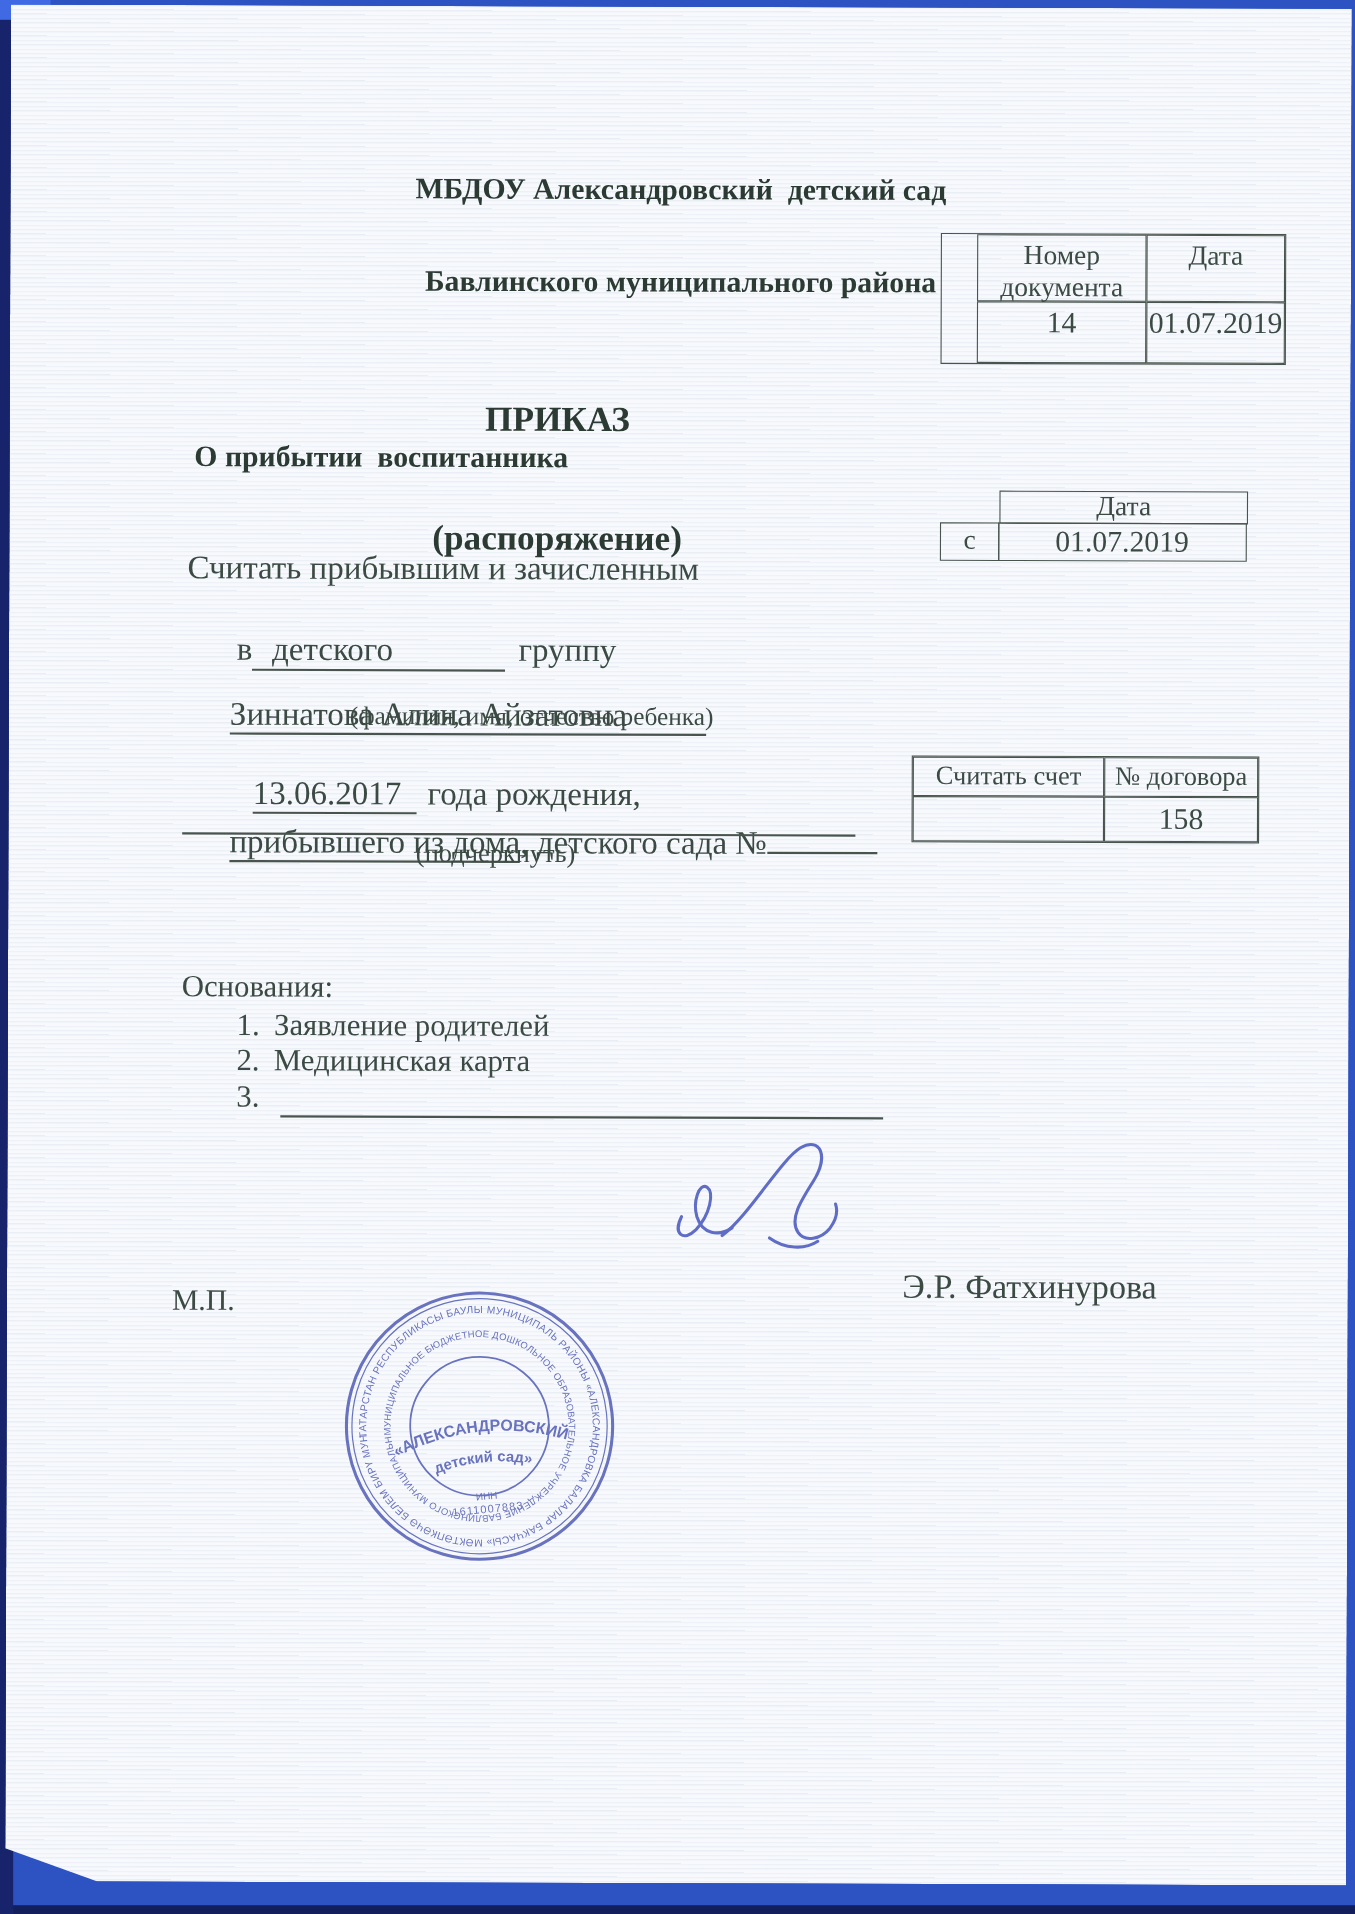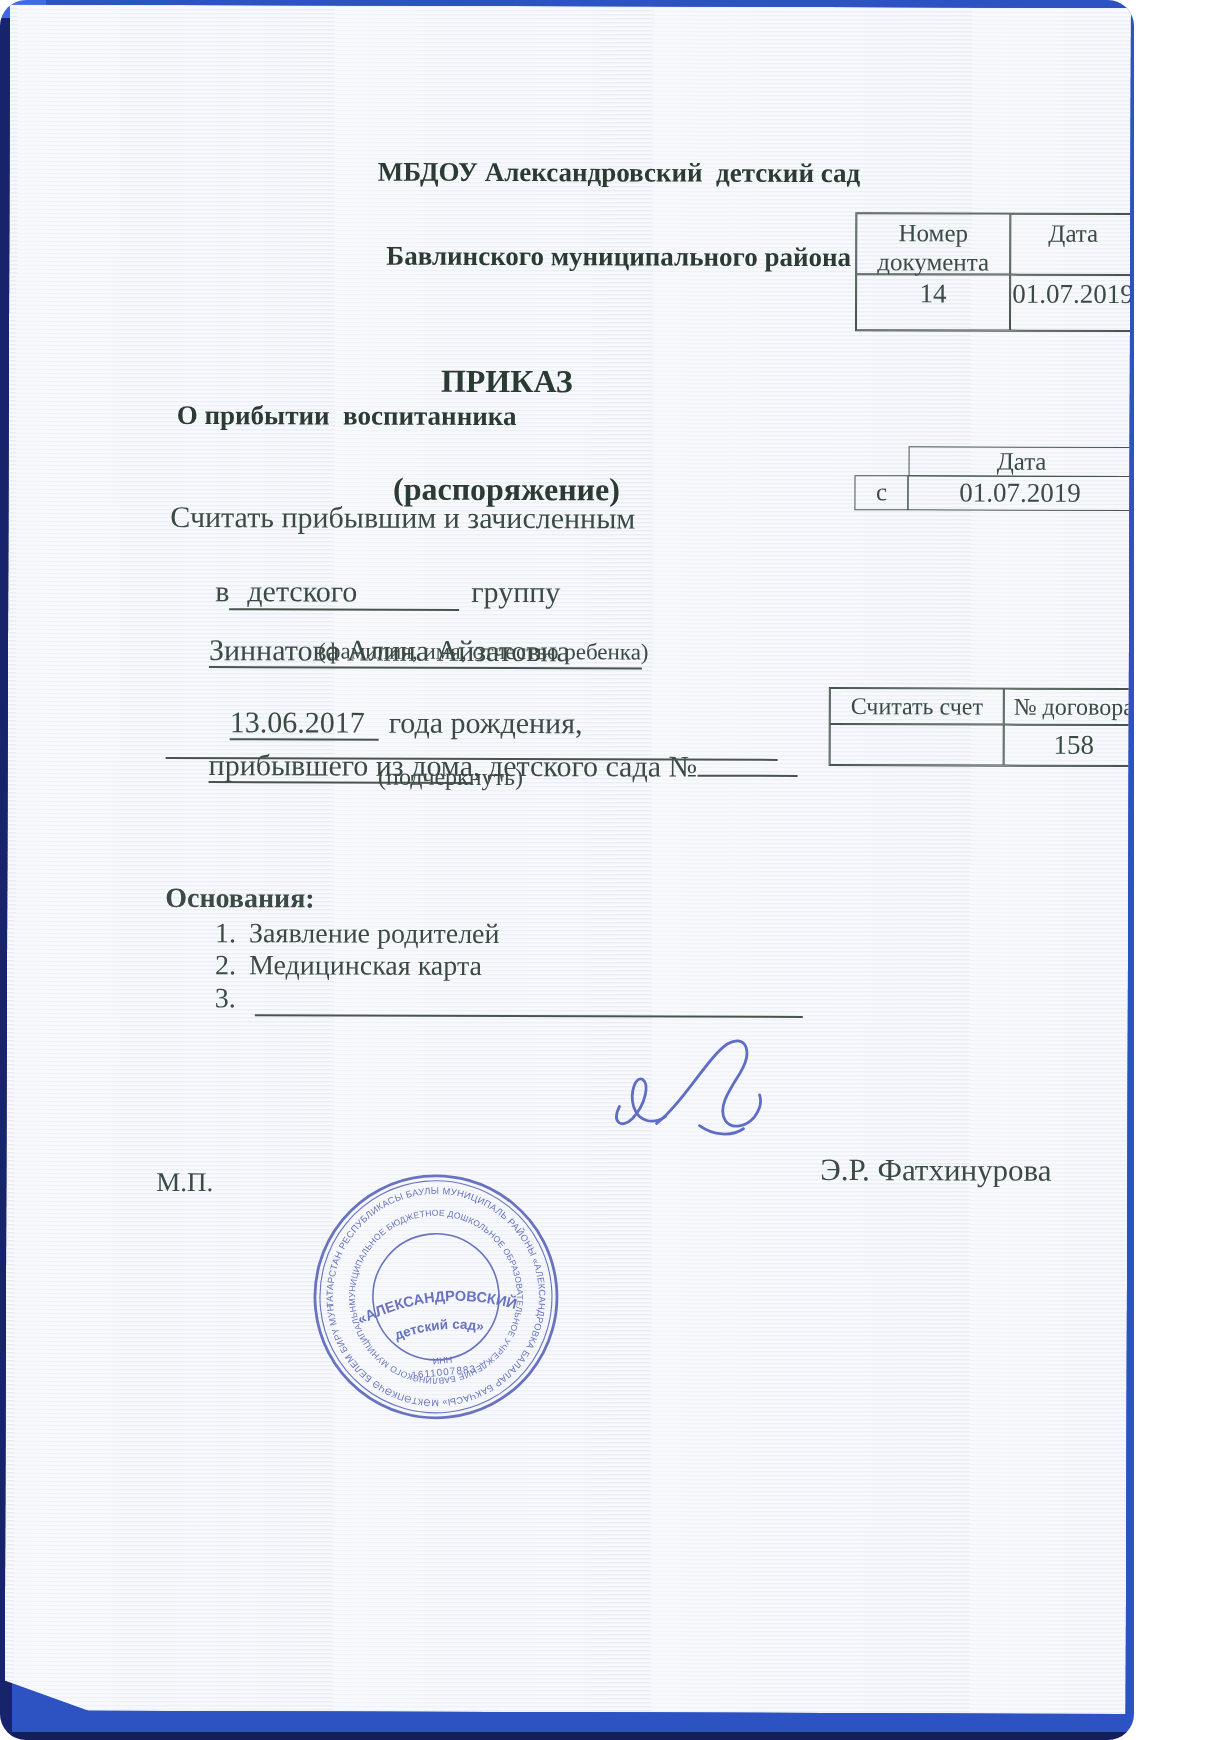--- a/index.html
+++ b/index.html
@@ -5,27 +5,26 @@
   html,body{margin:0;padding:0;}
   body{width:1232px;height:1740px;overflow:hidden;}
   :root{
     --ink:#3c4a44;
     --ink-bold:#2b3a32;
     --line:#49544e;
     --stamp:#5d68ba;
     --sig:#5866c4;
   }
   .canvas{
-    position:relative;width:1134px;height:1740px;overflow:hidden;
+    position:relative;width:1232px;height:1740px;overflow:hidden;
     background:
       linear-gradient(#3f6ae3,#3f6ae3) 0 0/46px 18px no-repeat,
       linear-gradient(90deg,#17246b,#17246b) 0 0/12px 100% no-repeat,
       linear-gradient(#131f5c,#131f5c) 0 100%/100% 8px no-repeat,
       #2d52c2;
-    border-radius: 26px;
   }
   .page{
     position:absolute;left:10px;top:8px;right:3px;bottom:26px;
     background-color:#f7f9fc;
     background-image:repeating-linear-gradient(180deg,
       rgba(203,214,231,0.32) 0px, rgba(203,214,231,0.16) 1px,
       rgba(255,255,255,0) 2px, rgba(255,255,255,0) 4px);
     transform:rotate(0.18deg);transform-origin:100% 0;
     clip-path:polygon(0 0,100% 0,100% 100%,84px 100%,0 calc(100% - 30px));
     color:var(--ink);
@@ -46,33 +45,33 @@
   .l-birth{left:156px;top:666px;font-size:30px;}
   .l-arrived{left:156px;top:704px;font-size:30px;}
   .l-fullline{left:158px;top:714px;width:612px;height:38px;border-bottom:2px solid var(--line);}
   .l-underl-cap{left:160px;top:758px;width:566px;text-align:center;font-size:24px;}
   .ul{border-bottom:2px solid var(--line);}
   .ul-box{display:inline-block;border-bottom:2px solid var(--line);margin-right:12px;}
   .blank{display:inline-block;border-bottom:2px solid var(--line);height:1em;vertical-align:baseline;}
   
   .tbl{position:absolute;display:grid;border:1.4px solid var(--line);color:var(--ink);}
   .tbl .c{border:1.1px solid var(--line);display:flex;justify-content:center;}
-  .doc-tbl{left:846px;top:205px;grid-template-columns:154px 126px;grid-template-rows:61px 56px;font-size:25px;}
+  .doc-tbl{left:846px;top:205px;grid-template-columns:154px 126px;grid-template-rows:61px 56px;font-size:25px;padding-left:32px;}
   .doc-tbl .hdr{align-items:flex-start;padding-top:5px;text-align:center;line-height:1.14;}
   .doc-tbl .val{align-items:flex-start;padding-top:3px;font-size:27px;}
   .date-tbl{position:absolute;left:846px;top:439px;font-size:25px;}
   .date-tbl .hd{margin-left:54px;width:226px;height:30px;border:1.4px solid var(--line);display:flex;align-items:center;justify-content:center;box-sizing:border-box;}
   .date-tbl .row{display:flex;margin-top:-1.4px;}
   .date-tbl .pfx{width:54px;height:35px;border:1.4px solid var(--line);display:flex;align-items:center;justify-content:center;box-sizing:border-box;}
   .date-tbl .dval{width:226px;height:35px;border:1.4px solid var(--line);margin-left:-1.4px;display:flex;align-items:center;justify-content:center;box-sizing:border-box;font-size:27px;}
   .acc-tbl{left:821px;top:680px;grid-template-columns:174px 140px;grid-template-rows:36px 41px;font-size:24px;}
   .acc-tbl .hdr{align-items:center;}
   .acc-tbl .val{align-items:center;font-size:27px;}
   
-  .grounds-title{left:158px;top:877px;font-size:28px;font-weight:bold;}
+  .grounds-title{left:158px;top:877px;font-size:28px;}
   .g-item{position:absolute;left:208px;display:flex;font-size:28px;}
   .g-num{width:34px;}
   .g-line{display:inline-block;width:548px;height:32px;border-bottom:2px solid var(--line);margin-left:6px;}
   
   .sign-role{left:278px;top:1102px;font-size:31px;}
   .sign-name{left:814px;top:1102px;font-size:31px;margin-top:43px;}
   .mp{left:150px;top:1162px;font-size:27px;}
   .sig{position:absolute;left:595px;top:1022px;width:175px;height:125px;opacity:.95;}
   .stamp-wrap{position:absolute;left:300px;top:1161px;width:260px;height:260px;transform:rotate(-6deg);opacity:.92;}
 </style>

